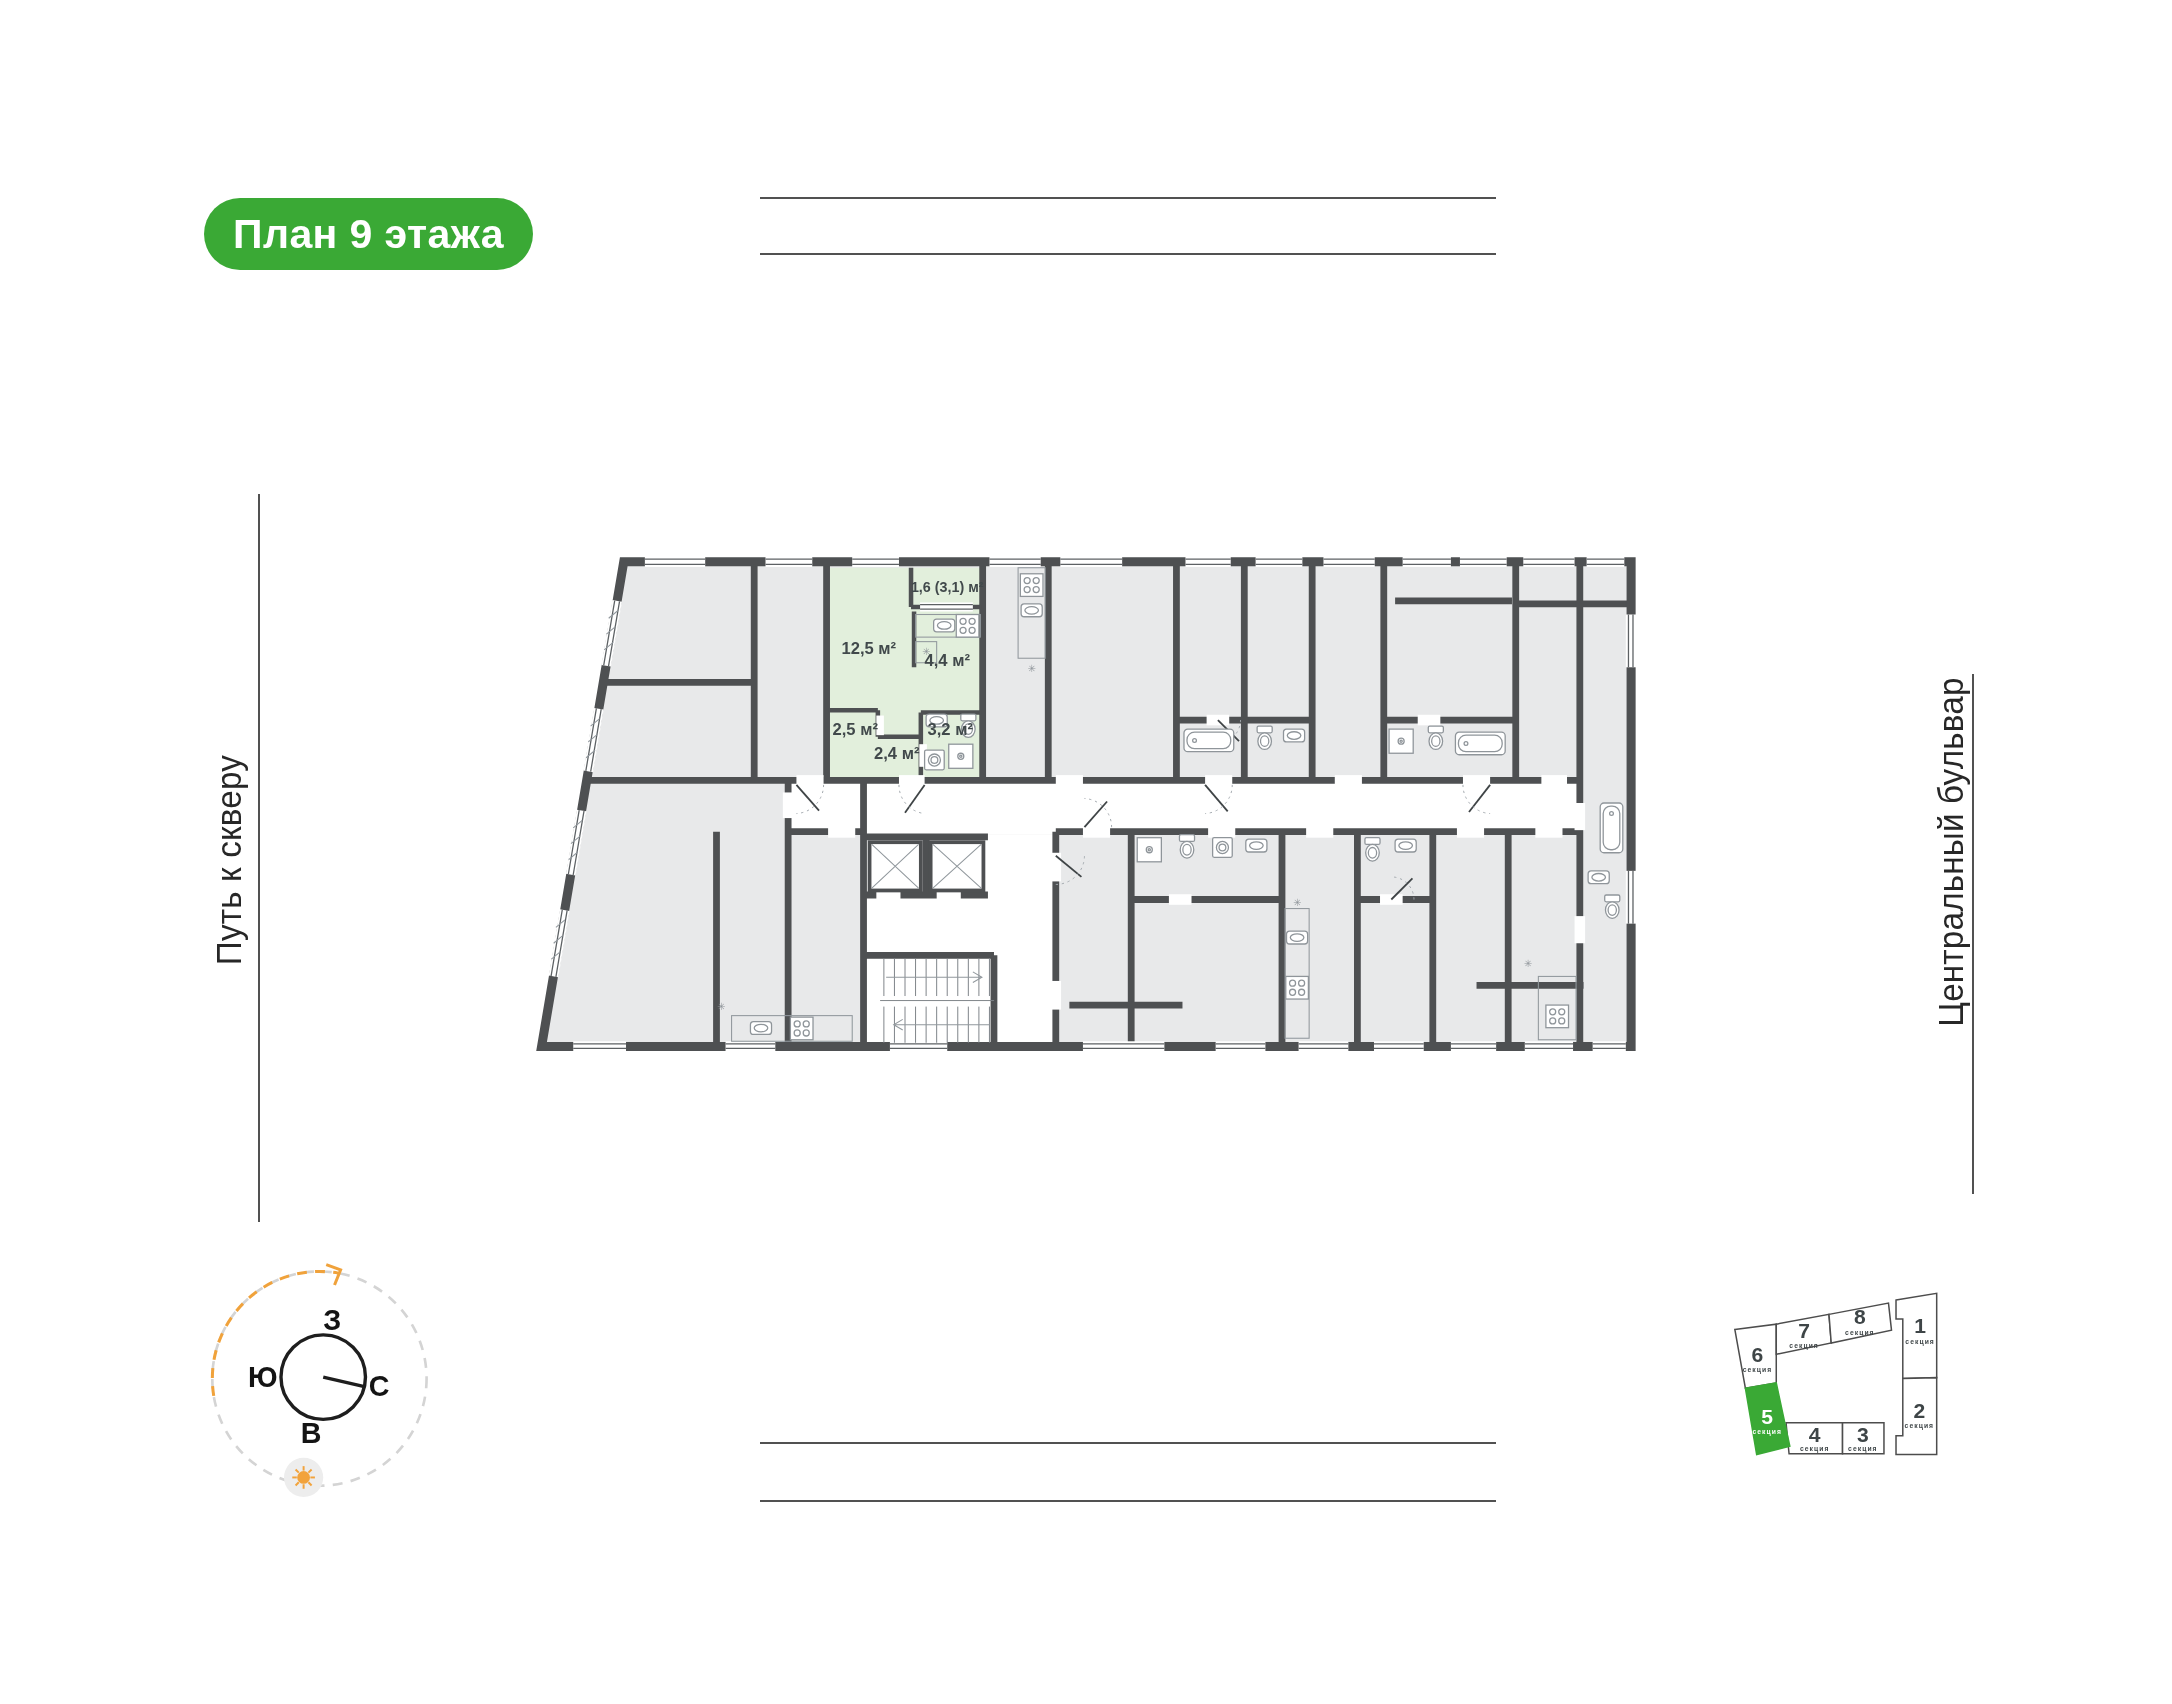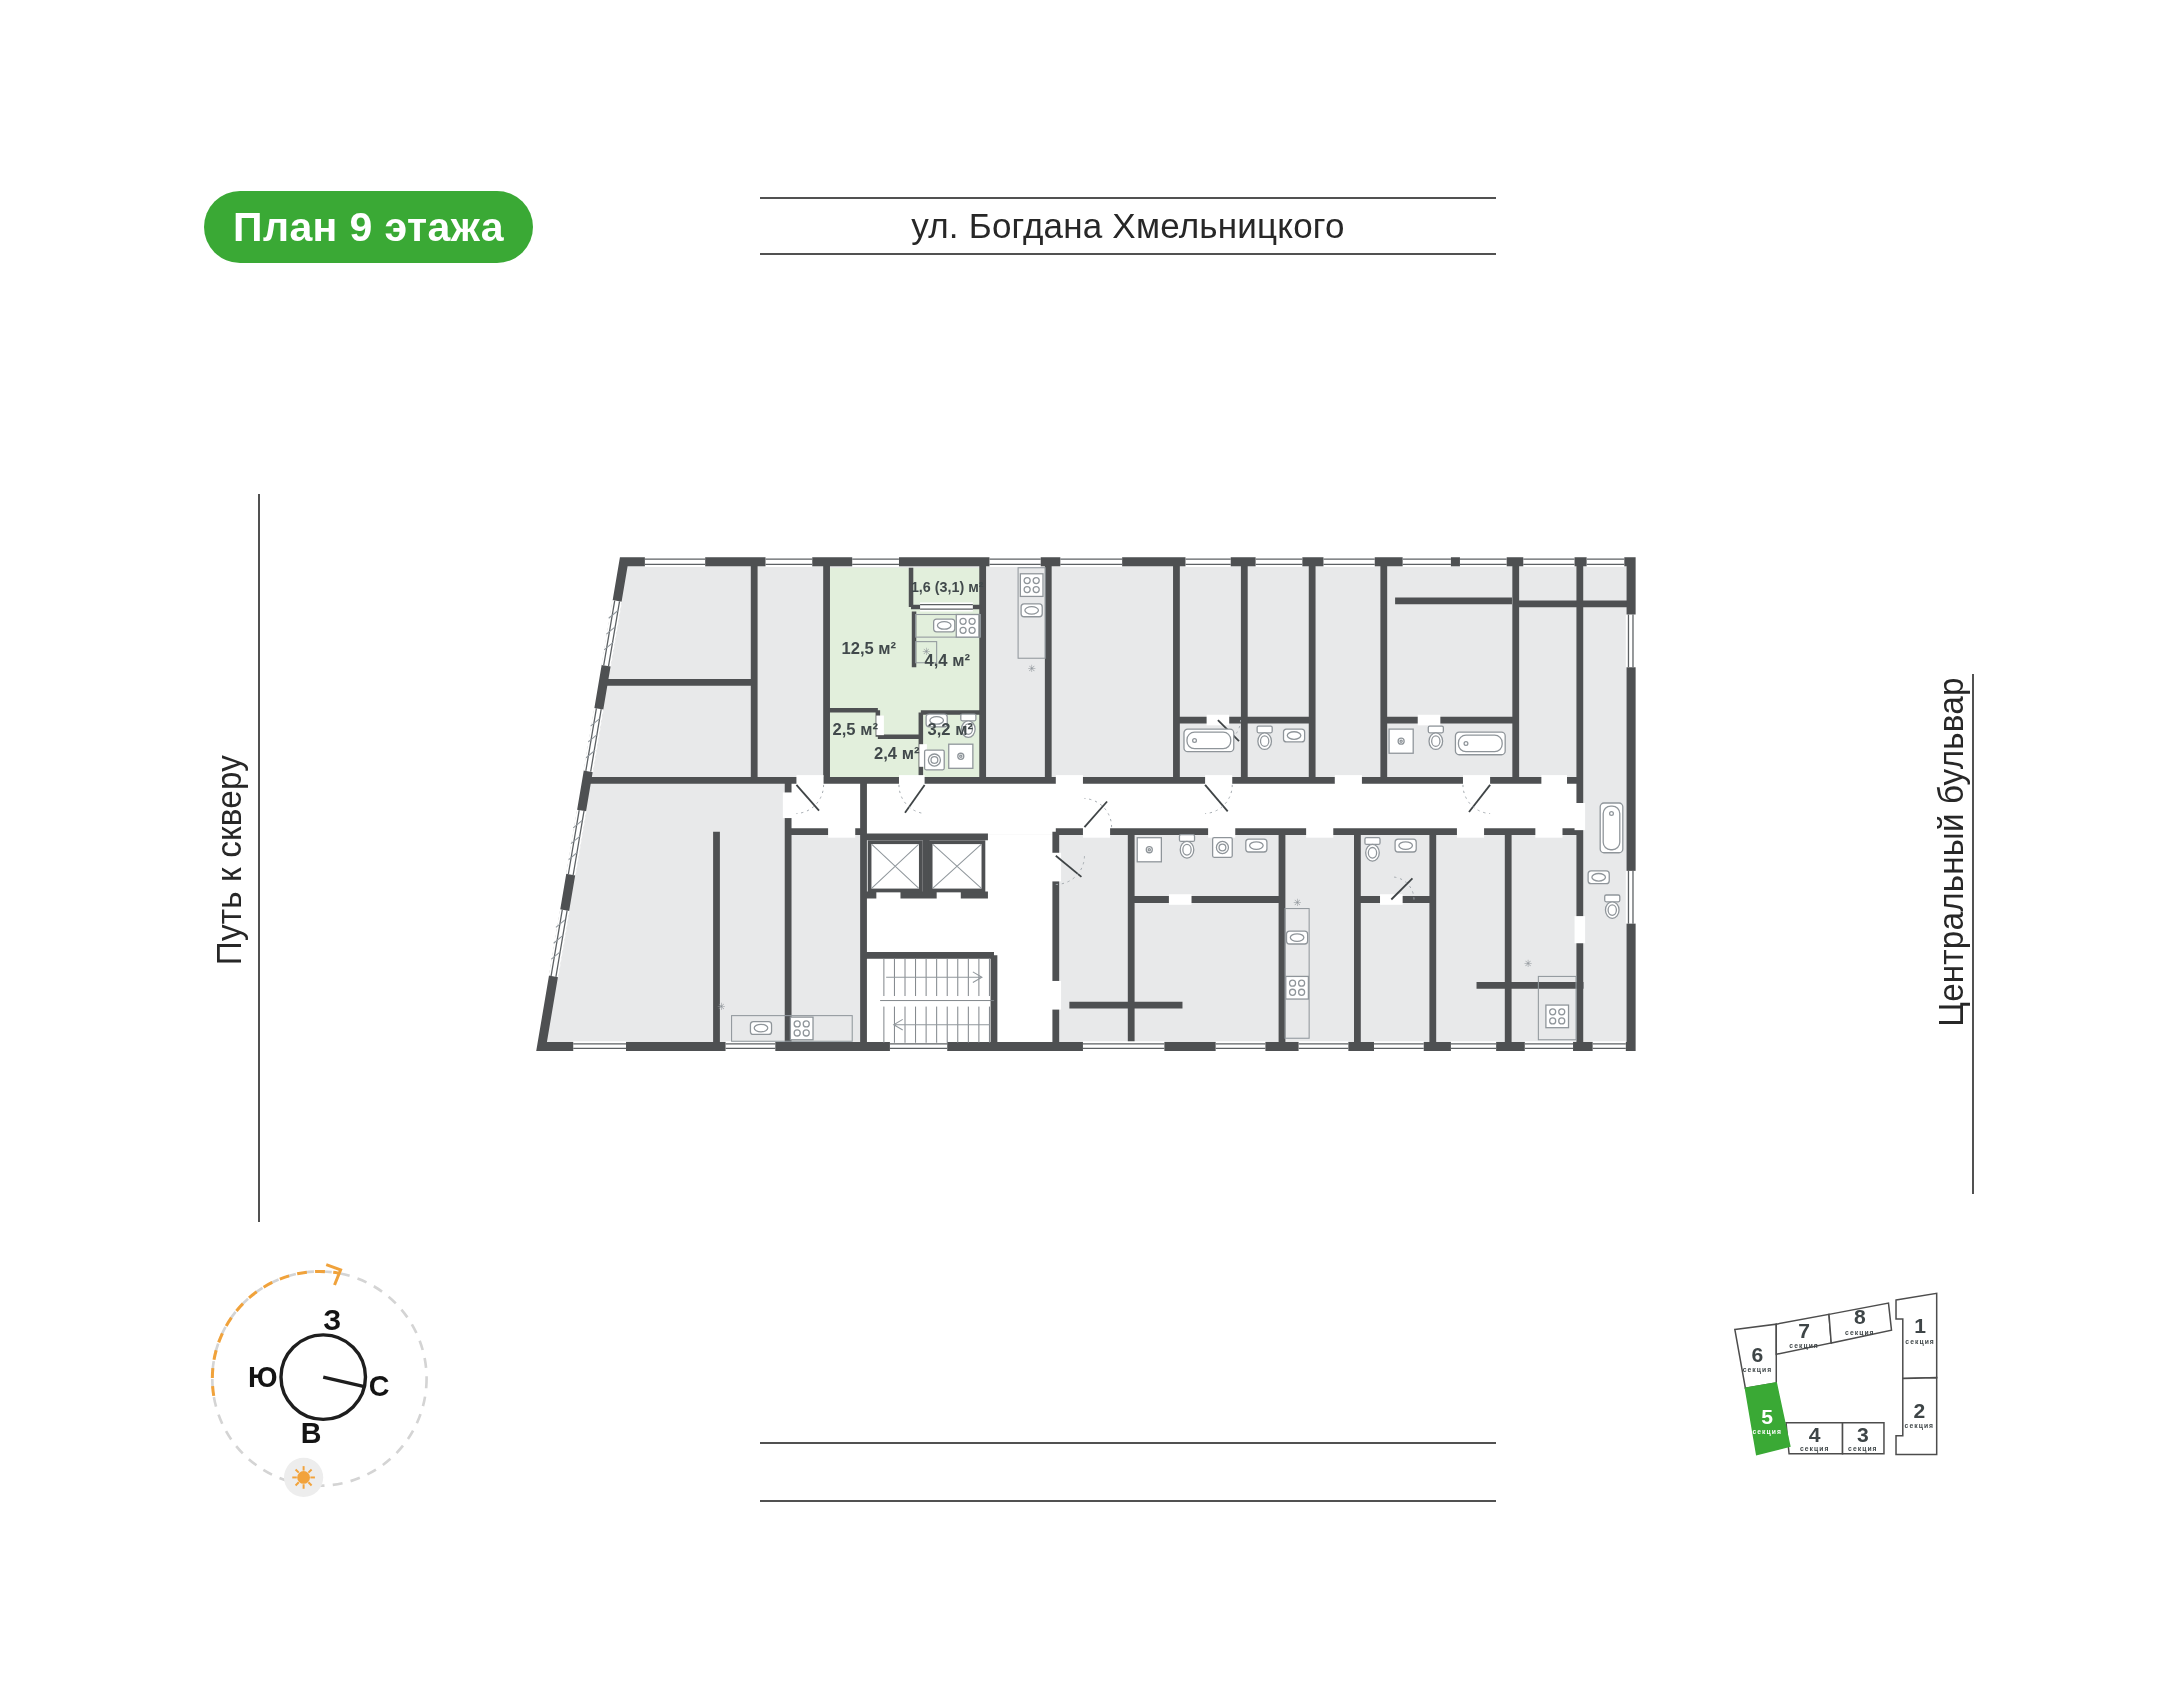--- a/index.html
+++ b/index.html
@@ -8,21 +8,21 @@
 
   .rule{position:absolute;background:#515151}
   .rule.h{height:2.3px}
   .rule.v{width:2.3px}
 
   .street{position:absolute;color:#272727;font-size:35px;font-weight:400;
           display:flex;align-items:center;justify-content:center;white-space:nowrap;
           letter-spacing:0.2px;transform-origin:center}
   .vtext{transform:rotate(-90deg) scaleX(.95)}
 
-  .badge{position:absolute;left:204px;top:191px;width:329px;height:72px;border-radius:36px;
+  .badge{position:absolute;left:204px;top:198px;width:329px;height:72px;border-radius:36px;
          background:#3aa935;color:#ffffff;display:flex;align-items:center;justify-content:center;
          font-size:41px;font-weight:700;letter-spacing:0.4px}
 
   
   .wall{stroke:#4e5052;fill:none;stroke-linecap:butt}
   .w12{stroke-width:12}.w9{stroke-width:9}.w6{stroke-width:6}
   .gap{fill:#ffffff}
   .winl{stroke:#5d6164;stroke-width:1.7;fill:none}
   .fx{stroke:#8f959a;stroke-width:1.7;fill:#ffffff}
   .thin{stroke:#91989d;stroke-width:1.4;fill:none}
@@ -54,21 +54,20 @@
 </head>
 <body>
 
 <div id="canvas">
 
   <div class="badge">
     <span>План 9 этажа</span>
   </div>
 
   <div class="rule h" style="left:760px;top:197px;width:736px"></div>
-  <div class="street" style="left:760px;top:201px;width:736px;height:50px">ул. Богдана Хмельницкого</div>
   <div class="rule h" style="left:760px;top:253px;width:736px"></div>
 
   <div class="rule h" style="left:760px;top:1442px;width:736px"></div>
   <div class="rule h" style="left:760px;top:1500px;width:736px"></div>
 
   <div class="rule v" style="left:258px;top:494px;height:728px"></div>
   <div class="street vtext" style="left:2.3px;top:839px;width:453px;height:42px">Путь к скверу</div>
 
   <div class="rule v" style="left:1972px;top:674px;height:520px"></div>
   <div class="street vtext" style="left:1724px;top:831px;width:453px;height:42px">Центральный бульвар</div>

